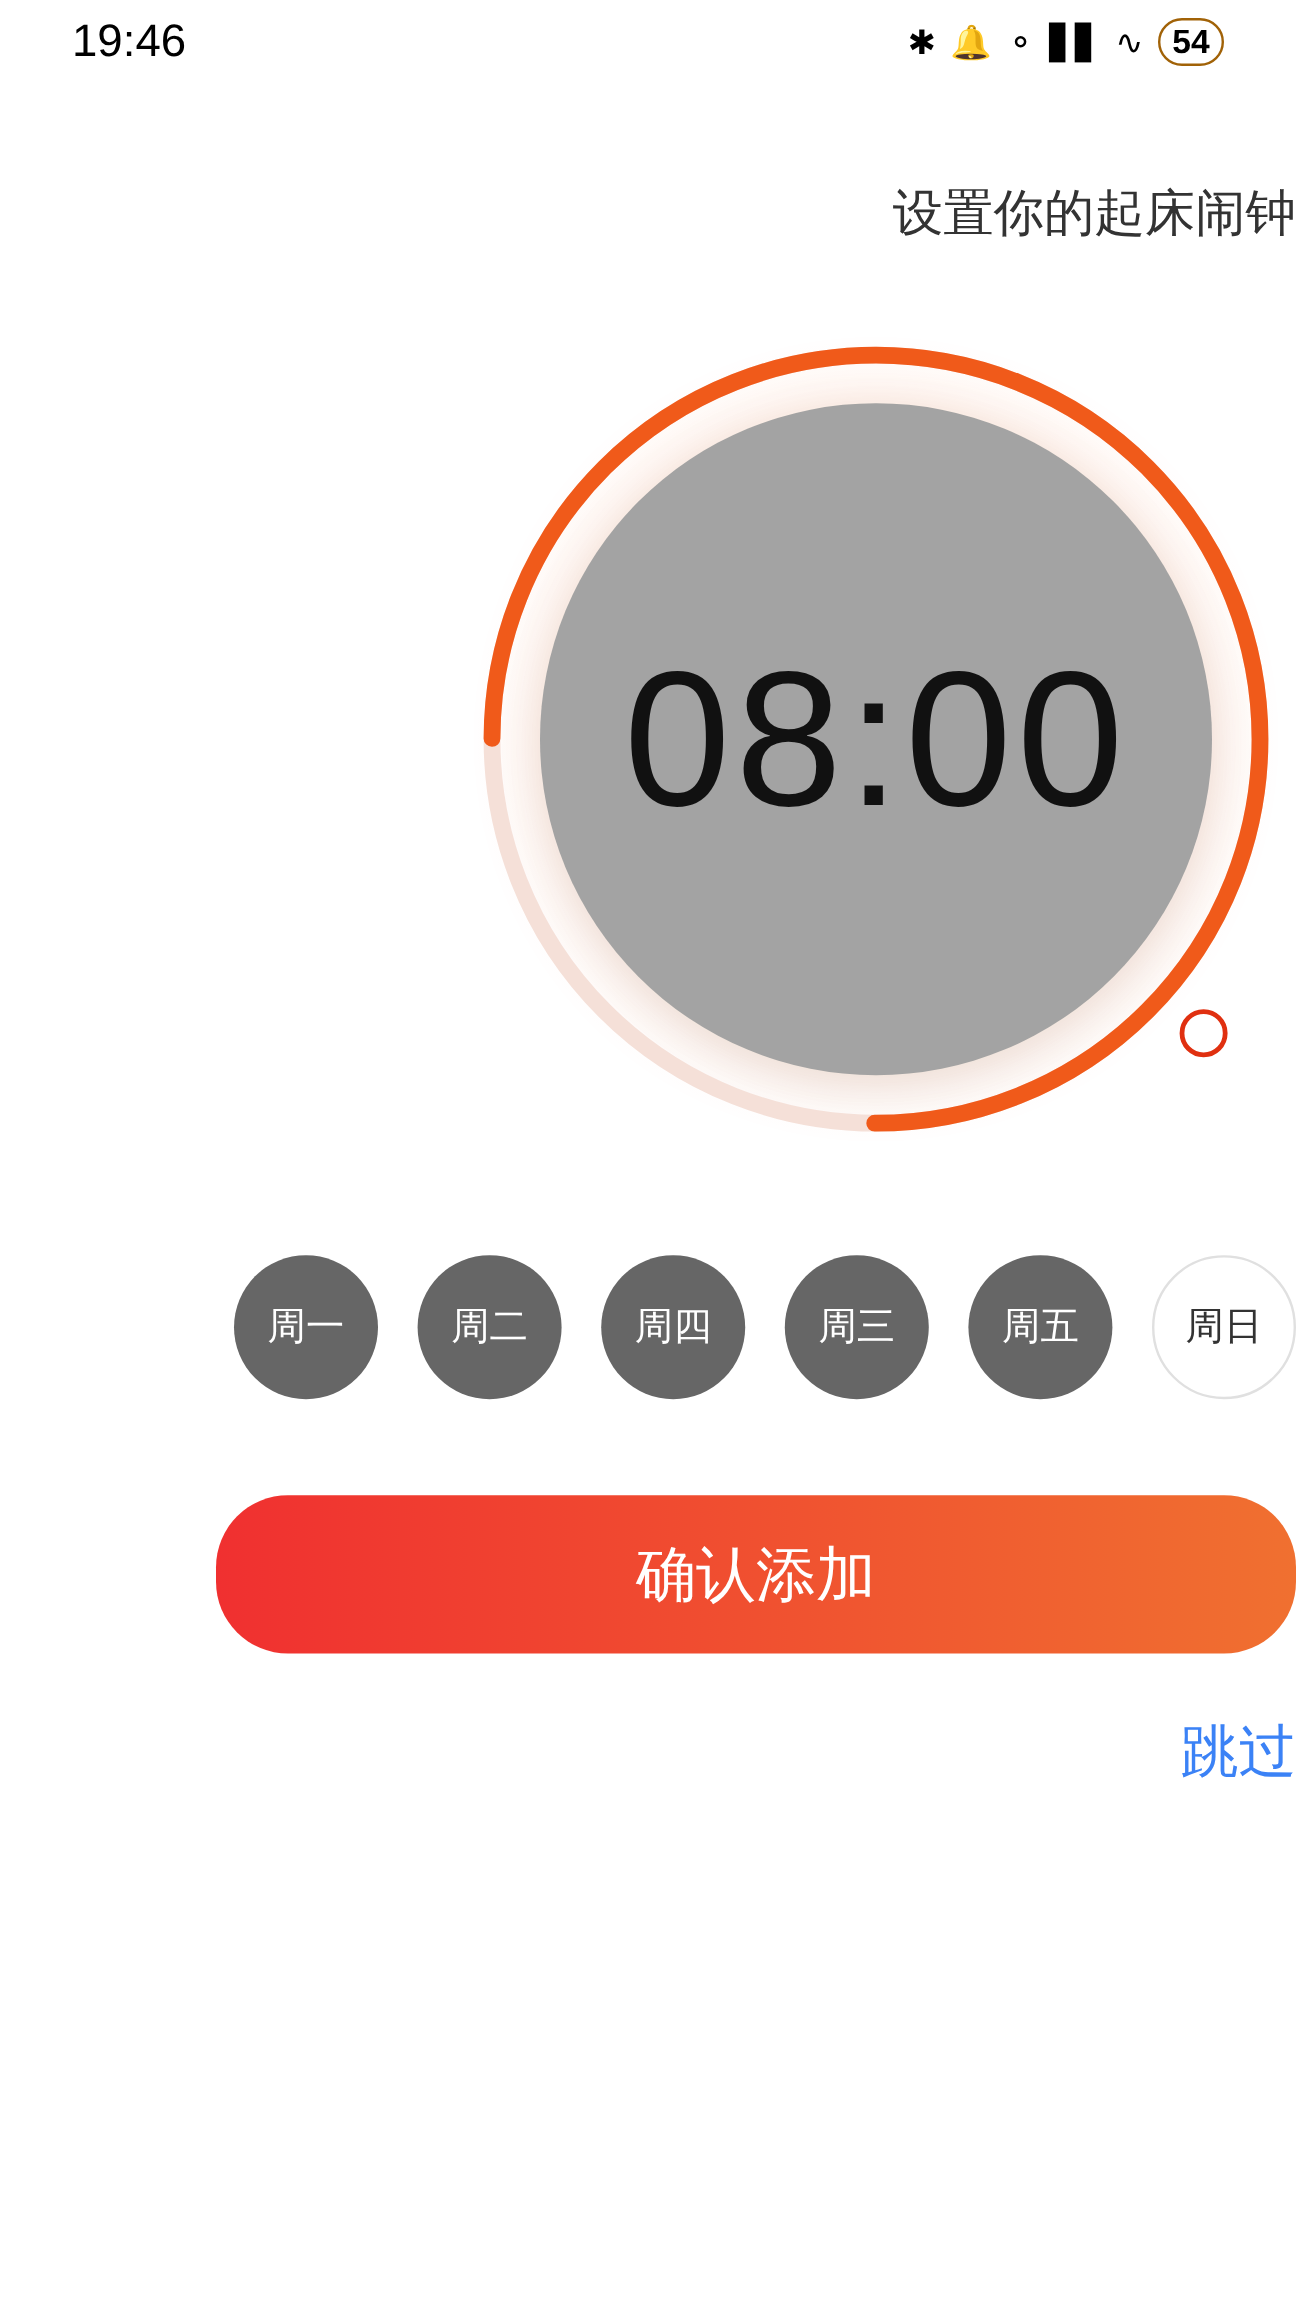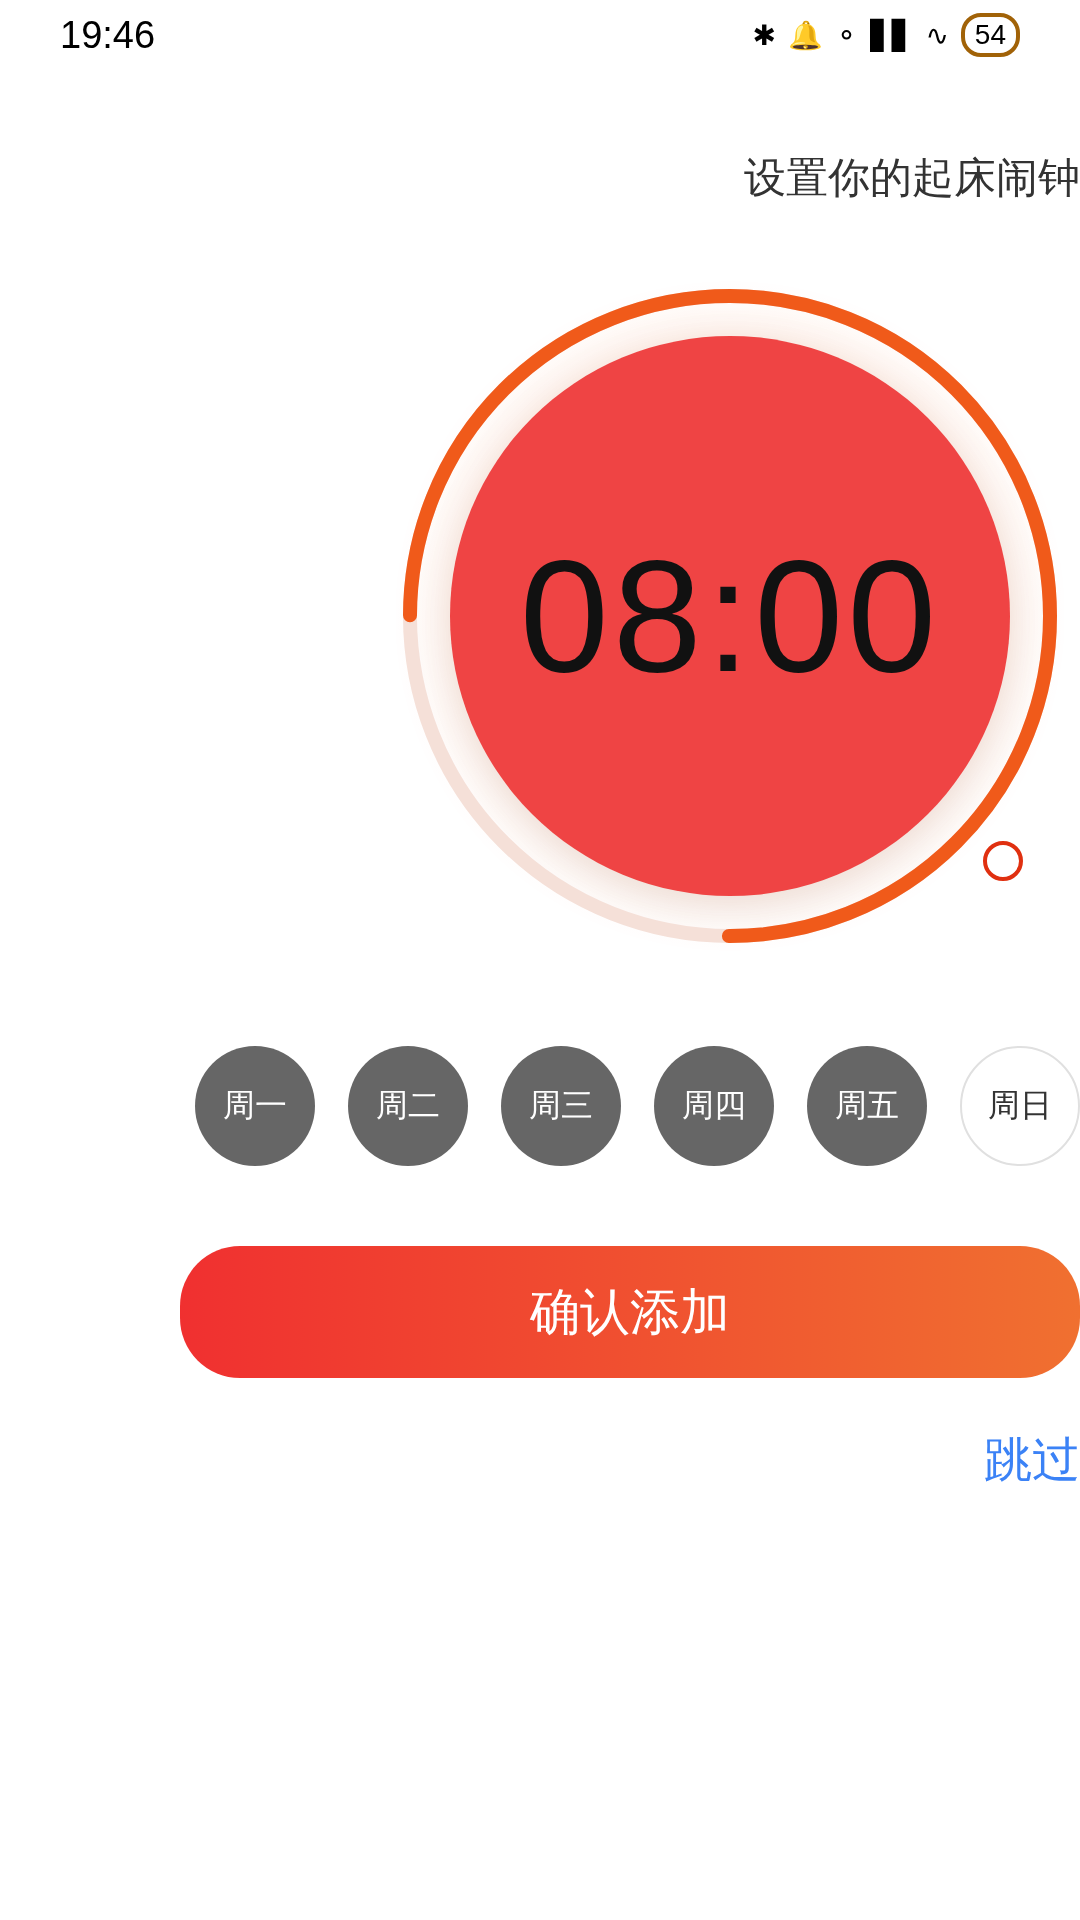--- a/index.html
+++ b/index.html
@@ -39,25 +39,25 @@
       align-items: center;
       gap: 12px;
     }
 
     .status-icons span {
       font-size: 28px;
       color: #000;
     }
 
     .battery-badge {
-      border: 4px solid #a16207;
+      border: 2px solid #a16207;
       border-radius: 20px;
       padding: 2px 10px;
       font-size: 24px;
-      font-weight: 400;
+      font-weight: 700;
     }
 
     
     .main-content {
       position: absolute;
       top: 70px;
       left: 0;
       right: 0;
       bottom: 0;
       display: flex;
@@ -95,21 +95,21 @@
 
     
     .clock-face {
       position: absolute;
       top: 50%;
       left: 50%;
       transform: translate(-50%, -50%);
       width: 560px;
       height: 560px;
       border-radius: 50%;
-      background: #ef4444;
+      background: #a3a3a3;
       box-shadow: 0 0 60px rgba(255, 100, 30, 0.15), 0 10px 40px rgba(0,0,0,0.08);
       display: flex;
       align-items: center;
       justify-content: center;
       z-index: 2;
     }
 
     .clock-time {
       font-size: 160px;
       font-weight: 300;
@@ -222,22 +222,22 @@
     <div class="clock-face">
       <div class="clock-time">
         <span>08</span><span>:</span><span>00</span>
       </div>
     </div>
   </div>
 
   <div class="days-container" id="days-row">
   <button class="day-btn active">周一</button>
       <button class="day-btn active">周二</button>
+      <button class="day-btn active">周四</button>
       <button class="day-btn active">周三</button>
-      <button class="day-btn active">周四</button>
       <button class="day-btn active">周五</button>
       <button class="day-btn inactive">周日</button>
     </div>
 
   <button class="confirm-btn">确认添加</button>
 
   <div class="skip-text">跳过</div>
 
 </div>
 

